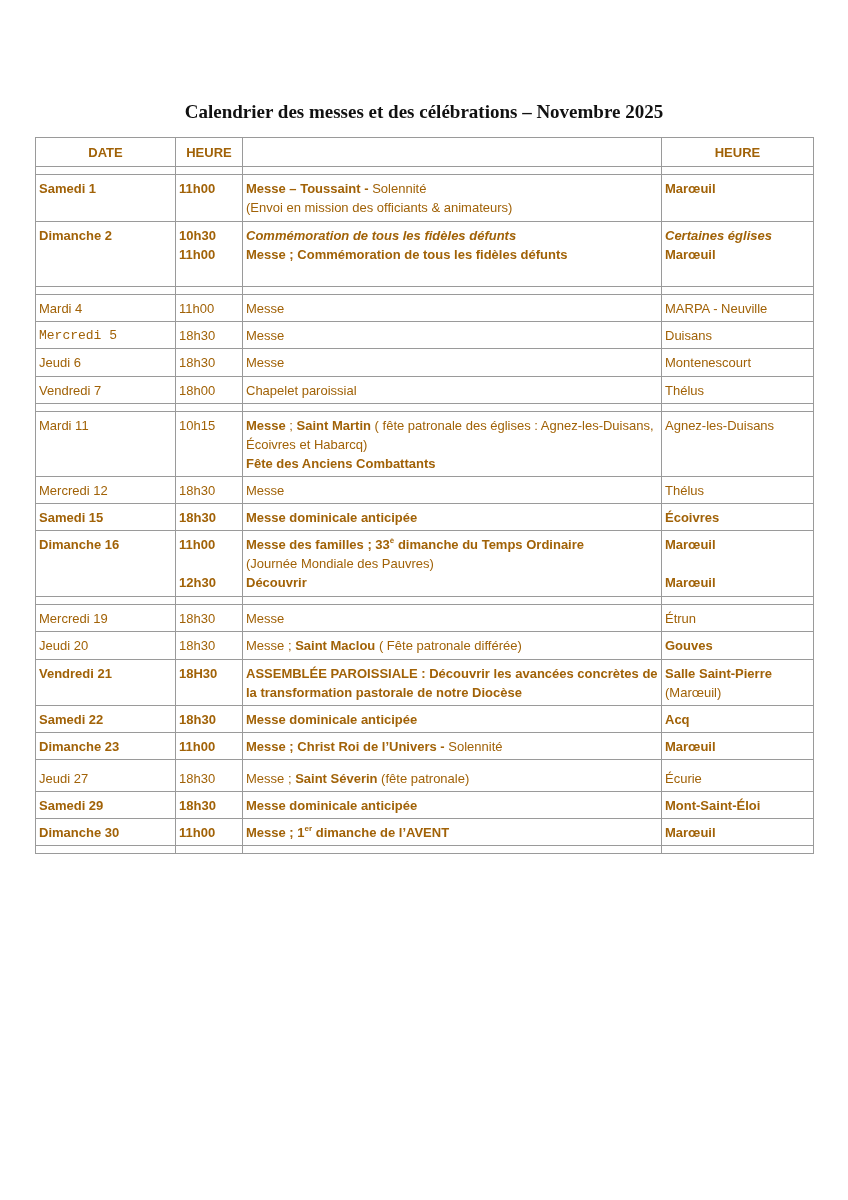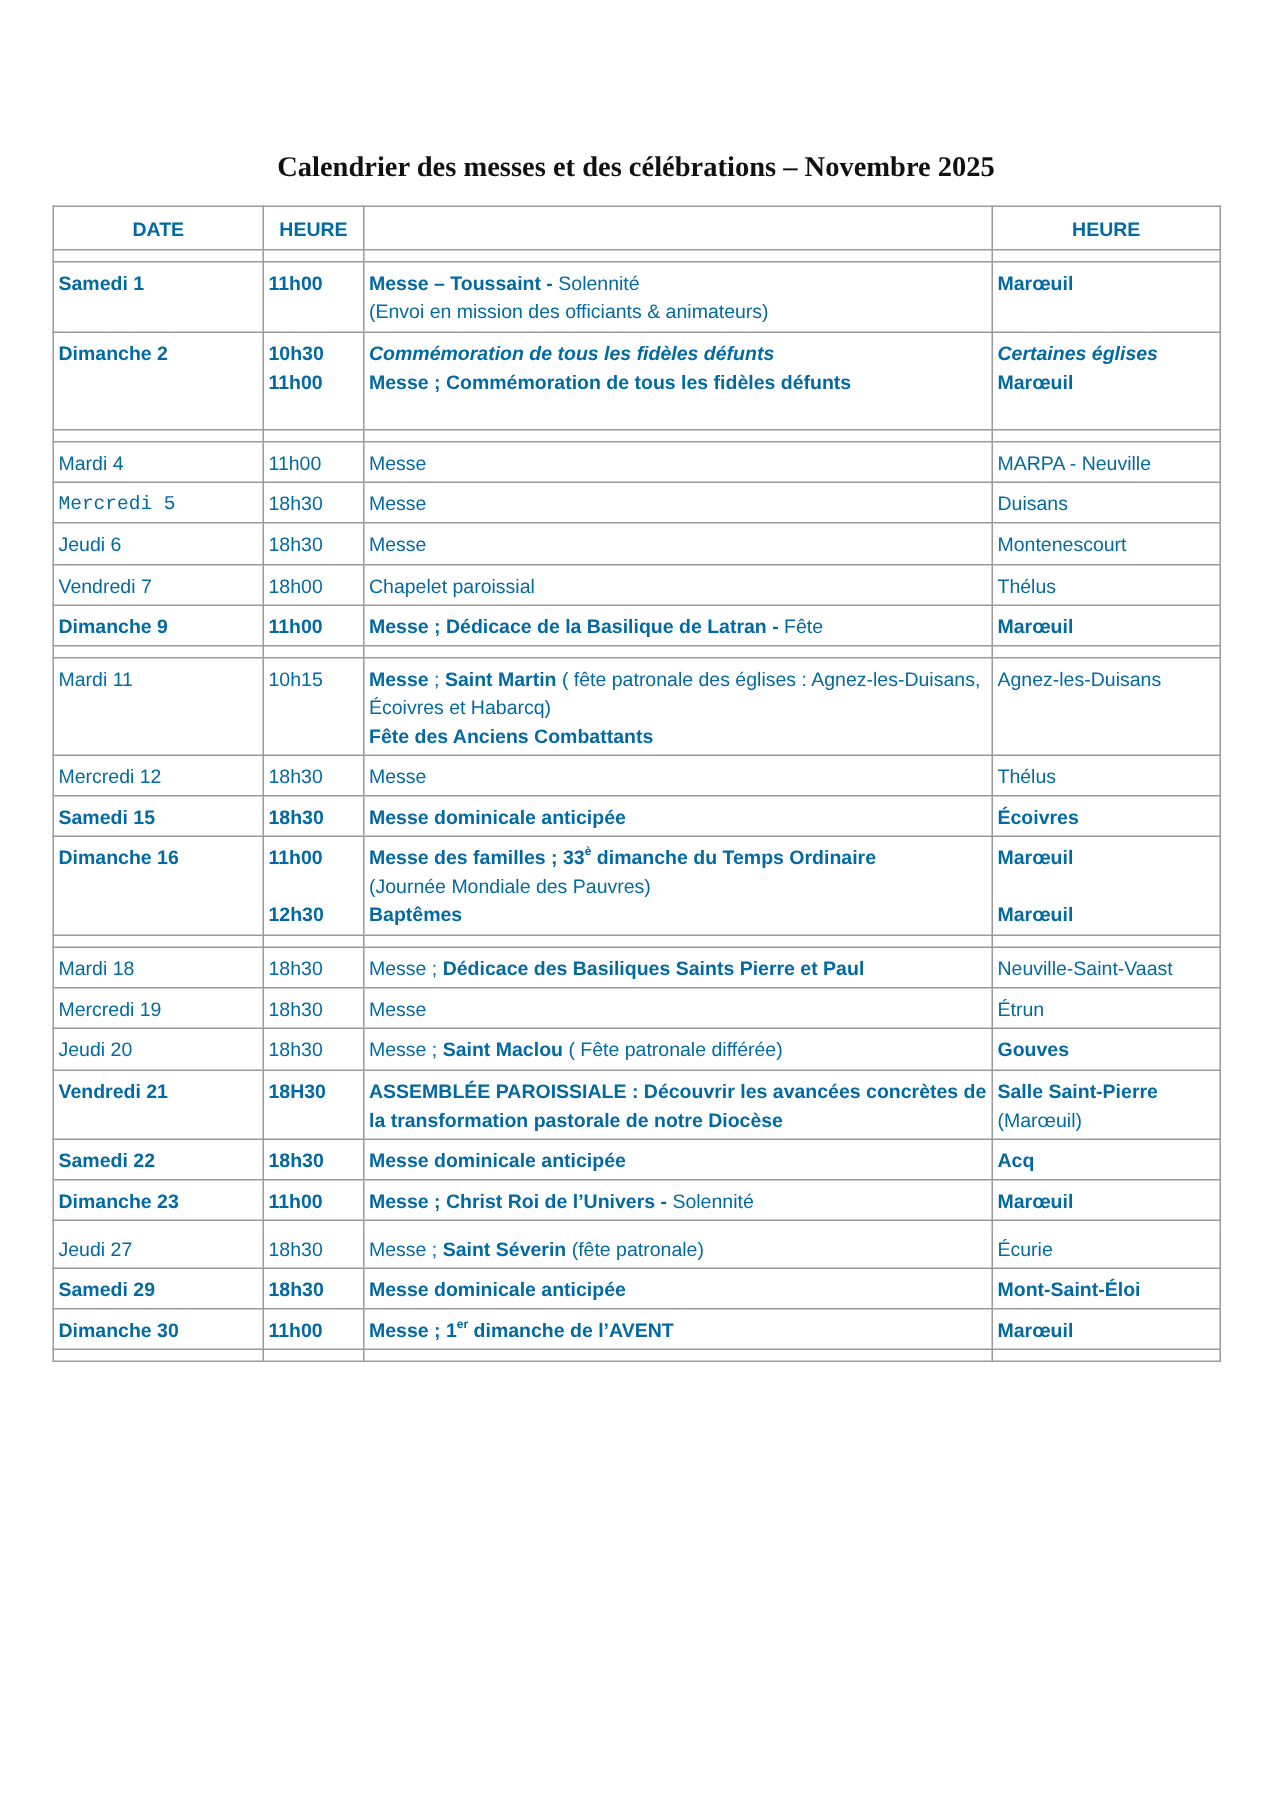--- a/index.html
+++ b/index.html
@@ -6,21 +6,21 @@
   body { width: 848px; height: 1200px; position: relative; overflow: hidden; }
   .title {
     position: absolute; top: 101px; left: 0; width: 848px; text-align: center;
     font-family: "Liberation Serif", "DejaVu Serif", serif; font-weight: bold;
     font-size: 19px; color: #111;
   }
   table.cal {
     position: absolute; top: 137px; left: 35px; width: 778px;
     border-collapse: collapse; table-layout: fixed;
     font-family: "Liberation Sans", "DejaVu Sans", sans-serif;
-    font-size: 13px; color: #0369a1; line-height: 19px;
+    font-size: 13px; color: #a16207; line-height: 19px;
   }
   table.cal td, table.cal th {
     border: 1px solid #9a9a9a; vertical-align: top; padding: 4px 3px 3px 3px;
     overflow: hidden;
   }
   table.cal th { font-weight: bold; text-align: center; height: 20px; padding-top: 5px; }
   col.c1 { width: 140px; } col.c2 { width: 67px; } col.c3 { width: 419px; } col.c4 { width: 152px; }
   tr.spacer td { padding: 0; height: 7px; }
   tr.spacer.thin td { height: 5px; }
   tr.spacer.nobottom td { border-bottom: none; }
@@ -105,28 +105,20 @@
         <td><span>Montenescourt</span></td>
       </tr>
       <tr>
         <td style="height: 19px;">Vendredi 7</td>
         <td>
           <span class="line">18h00</span>
         </td>
         <td><span>Chapelet paroissial</span></td>
         <td><span>Thélus</span></td>
       </tr>
-      <tr>
-        <td class="b" style="height: 19px;">Dimanche 9</td>
-        <td class="b">
-          <span class="line">11h00</span>
-        </td>
-        <td><span class="b">Messe ; Dédicace de la Basilique de Latran - </span><span>Fête</span></td>
-        <td><span class="b">Marœuil</span></td>
-      </tr>
       <tr class="spacer ">
         <td></td>
         <td></td>
         <td></td>
         <td></td>
       </tr>
       <tr>
         <td style="height: 57px; margin-left: 46px;">Mardi 11</td>
         <td>
           <span class="line">10h15</span>
@@ -150,36 +142,28 @@
         <td><span class="b">Messe dominicale anticipée</span></td>
         <td><span class="b">Écoivres</span></td>
       </tr>
       <tr>
         <td class="b" style="height: 58px;">Dimanche 16</td>
         <td class="b">
           <span class="line">11h00</span>
           <span class="line">&nbsp;</span>
           <span class="line">12h30</span>
         </td>
-        <td><span class="b">Messe des familles ; 33</span><sup class="b">è</sup><span class="b"> dimanche du Temps Ordinaire</span><br><span>(Journée Mondiale des Pauvres)</span><br><span class="b">Baptêmes</span></td>
+        <td><span class="b">Messe des familles ; 33</span><sup class="b">è</sup><span class="b"> dimanche du Temps Ordinaire</span><br><span>(Journée Mondiale des Pauvres)</span><br><span class="b">Découvrir</span></td>
         <td><span class="b">Marœuil</span><br><span></span><br><span class="b">Marœuil</span></td>
       </tr>
       <tr class="spacer ">
         <td></td>
         <td></td>
         <td></td>
         <td></td>
-      </tr>
-      <tr>
-        <td style="height: 19px;">Mardi 18</td>
-        <td>
-          <span class="line">18h30</span>
-        </td>
-        <td><span>Messe ; </span><span class="b">Dédicace des Basiliques Saints Pierre et Paul</span></td>
-        <td><span>Neuville-Saint-Vaast</span></td>
       </tr>
       <tr>
         <td style="height: 19px;">Mercredi 19</td>
         <td>
           <span class="line">18h30</span>
         </td>
         <td><span>Messe</span></td>
         <td><span>Étrun</span></td>
       </tr>
       <tr>

